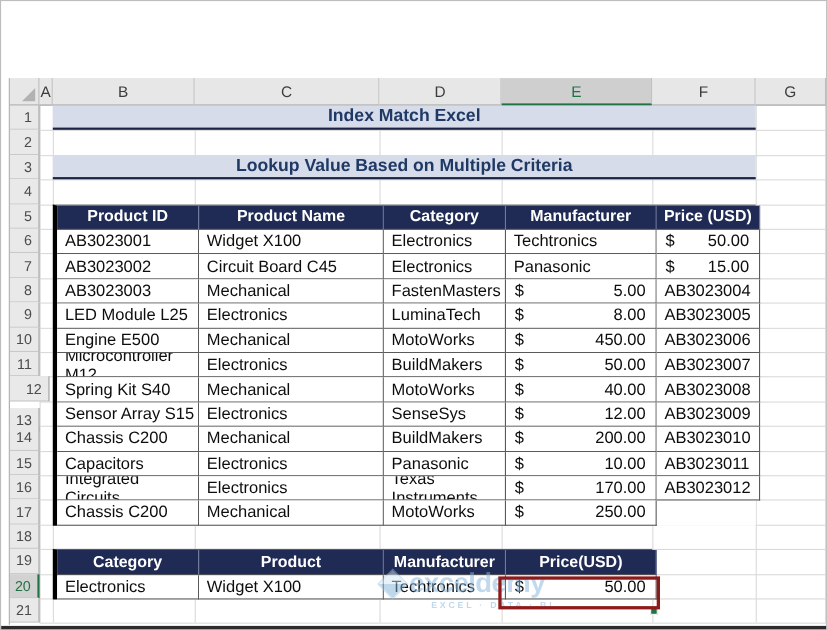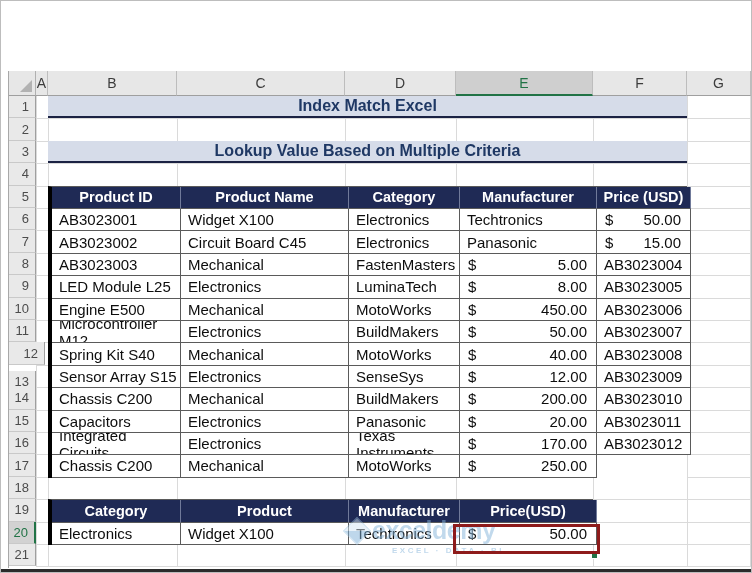--- a/index.html
+++ b/index.html
@@ -243,21 +243,21 @@
       <div class="c cur">
         <span>$</span>
         <span>200.00</span>
       </div>
       <div class="c tx">AB3023010</div>
       <div class="c tx">Capacitors</div>
       <div class="c tx">Electronics</div>
       <div class="c tx">Panasonic</div>
       <div class="c cur">
         <span>$</span>
-        <span>20.00</span>
+        <span>10.00</span>
       </div>
       <div class="c tx">AB3023011</div>
       <div class="c tx">Integrated Circuits</div>
       <div class="c tx">Electronics</div>
       <div class="c tx">Texas Instruments</div>
       <div class="c cur">
         <span>$</span>
         <span>170.00</span>
       </div>
       <div class="c tx">AB3023012</div>

